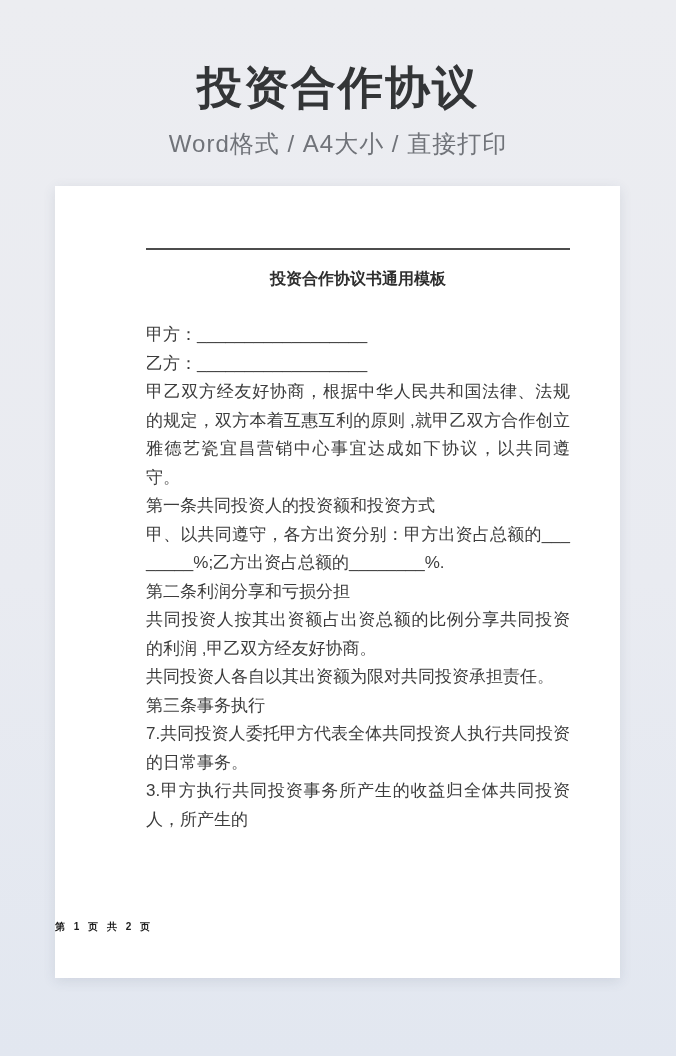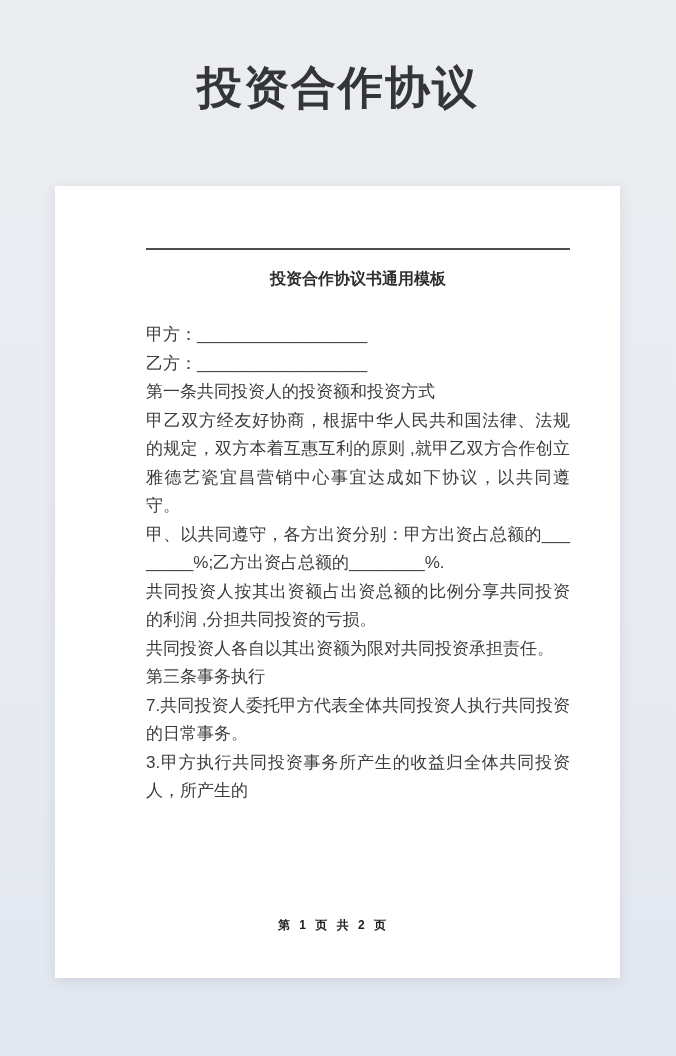--- a/index.html
+++ b/index.html
@@ -78,57 +78,59 @@
     line-height: 28.5px;
     color: #3c3c3c;
     text-align: justify;
     word-break: break-all;
   }
   .doc-footer {
     position: absolute;
     left: 0;
     right: 8px;
     bottom: 44px;
-    text-align: center;
-    font-size: 12px;
+    text-align: left;
+    font-size: 10px;
     font-weight: bold;
     letter-spacing: 3px;
     color: #1c1c1c;
   }
 </style>
 </head>
 <body>
 
 <div class="canvas">
 
   <header class="hero">
     <h1 class="hero-title">投资合作协议</h1>
+    <p class="hero-subtitle">Word格式 / A4大小 / 直接打印</p>
   </header>
 
   <div class="doc-page">
     <div class="doc-inner">
 
       <hr class="doc-rule">
 
       <h2 class="doc-title">投资合作协议书通用模板</h2>
 
       <div class="doc-body">
 
           <p class="doc-par">甲方：__________________</p>
 
           <p class="doc-par">乙方：__________________</p>
 
+          <p class="doc-par">甲乙双方经友好协商，根据中华人民共和国法律、法规的规定，双方本着互惠互利的原则 ,就甲乙双方合作创立雅德艺瓷宜昌营销中心事宜达成如下协议，以共同遵守。</p>
+
           <p class="doc-par">第一条共同投资人的投资额和投资方式</p>
-
-          <p class="doc-par">甲乙双方经友好协商，根据中华人民共和国法律、法规的规定，双方本着互惠互利的原则 ,就甲乙双方合作创立雅德艺瓷宜昌营销中心事宜达成如下协议，以共同遵守。</p>
 
           <p class="doc-par">甲、以共同遵守，各方出资分别：甲方出资占总额的________%;乙方出资占总额的________%.</p>
 
+          <p class="doc-par">第二条利润分享和亏损分担</p>
 
-          <p class="doc-par">共同投资人按其出资额占出资总额的比例分享共同投资的利润 ,分担共同投资的亏损。</p>
+          <p class="doc-par">共同投资人按其出资额占出资总额的比例分享共同投资的利润 ,甲乙双方经友好协商。</p>
 
           <p class="doc-par">共同投资人各自以其出资额为限对共同投资承担责任。</p>
 
 
           <p class="doc-par">第三条事务执行</p>
 
           <p class="doc-par">7.共同投资人委托甲方代表全体共同投资人执行共同投资的日常事务。</p>
 
 
           <p class="doc-par">3.甲方执行共同投资事务所产生的收益归全体共同投资人，所产生的</p>

